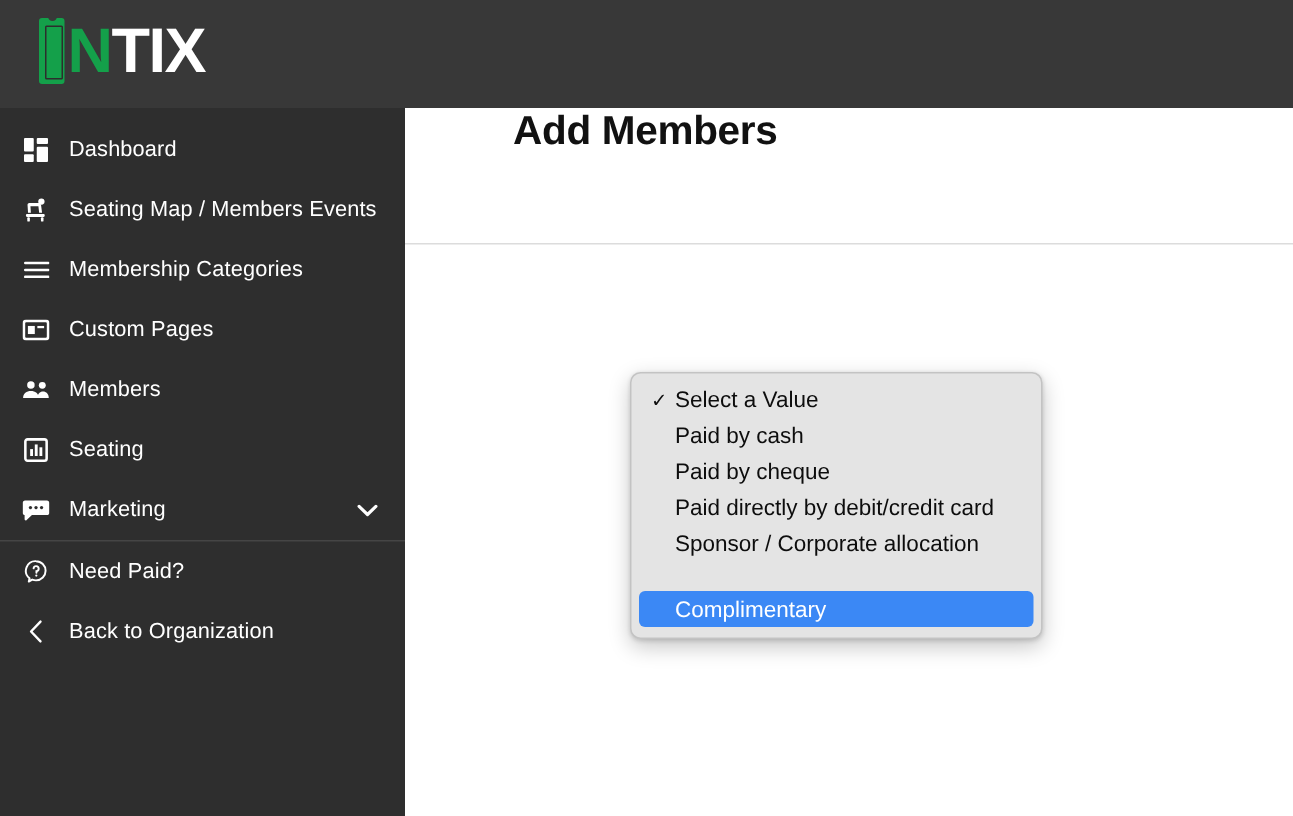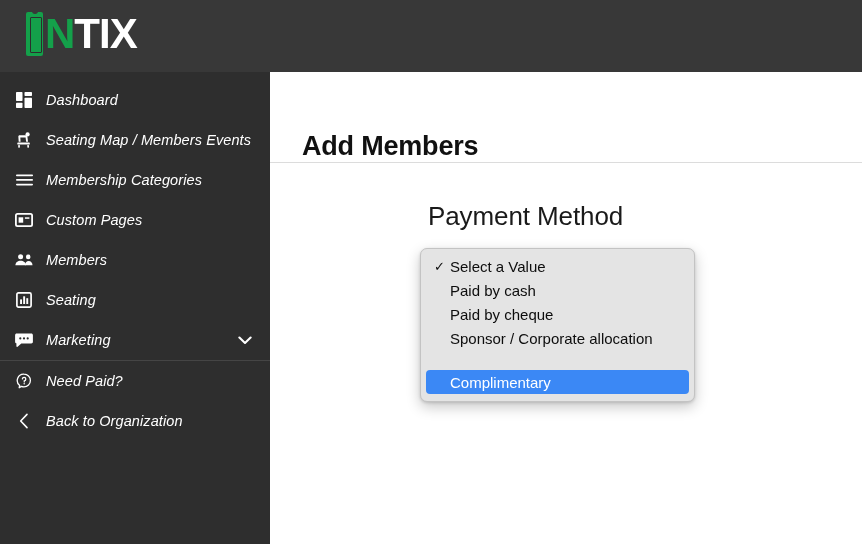--- a/index.html
+++ b/index.html
@@ -40,21 +40,21 @@
   .logo-n { color: #14a04a; }
   .logo-tix { color: #ffffff; }
 
   
   .sidebar {
     position: absolute; left: 0; top: 72px; width: 270px; height: 472px;
     background: #2e2e2e;
   }
   .nav-item {
     position: relative; height: 40px; display: flex; align-items: center;
-    padding-left: 10px; color: #ffffff; cursor: pointer; font-style: italic;
+    padding-left: 10px; color: #ffffff; cursor: pointer;
   }
   .nav-icon {
     width: 28px; min-width: 28px; height: 20px;
     display: flex; align-items: center; justify-content: center;
     color: #ffffff;
   }
   .nav-icon svg { display: block; }
   .nav-label {
     font-size: 14.5px; color: #ffffff; margin-left: 8px;
     white-space: nowrap; letter-spacing: 0.1px;
@@ -69,21 +69,21 @@
   }
   .sidebar-spacer { height: 8px; }
 
   
   .main {
     position: absolute; left: 270px; top: 72px;
     width: 592px; height: 472px; background: #ffffff;
   }
   .page-header {
     height: 91px; border-bottom: 1px solid #dcdcdc;
-    display: flex; align-items: flex-end; padding-left: 32px;
+    display: flex; align-items: flex-start; padding-left: 72px;
   }
   .page-title {
     font-size: 27px; font-weight: bold; color: #111111;
     letter-spacing: -0.2px;
   }
   .section {
     position: relative; padding-left: 158px; padding-top: 38px;
   }
   .section-title {
     font-size: 26px; font-weight: normal; color: #1a1a1a;
@@ -252,44 +252,41 @@
       <span class="nav-label">Back to Organization</span>
     </div>
 
   </div>
 
   <div class="main">
     <div class="page-header">
       <div class="page-title">Add Members</div>
     </div>
 
-    <div class="section">
-      <div class="section-title">Payment Method</div>
-      <div class="body-text">
-        <div>omplimentary orders</div>
-        <div><b>attendee</b></div>
-      </div>
-    </div>
   </div>
 
   <div class="popup" id="popup">
       <div class="popup-item">
         <span class="popup-check">✓</span>
         <span class="popup-label">Select a Value</span>
       </div>
       <div class="popup-item">
         <span class="popup-check"></span>
         <span class="popup-label">Paid by cash</span>
       </div>
       <div class="popup-item">
         <span class="popup-check"></span>
         <span class="popup-label">Paid by cheque</span>
       </div>
       <div class="popup-item">
         <span class="popup-check"></span>
+        <span class="popup-label">Paid directly by debit/credit card</span>
+      </div>
+      <div class="popup-item">
+        <span class="popup-check"></span>
         <span class="popup-label">Sponsor / Corporate allocation</span>
       </div>
       <div class="popup-item selected">
         <span class="popup-check"></span>
         <span class="popup-label">Complimentary</span>
       </div>
     </div>
 
 </div>
 

